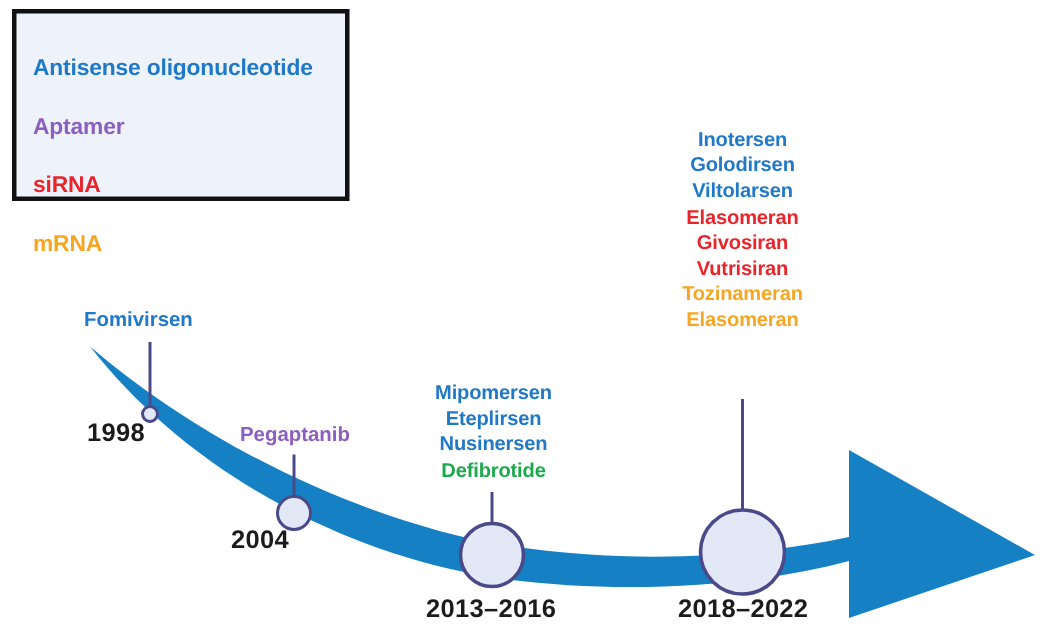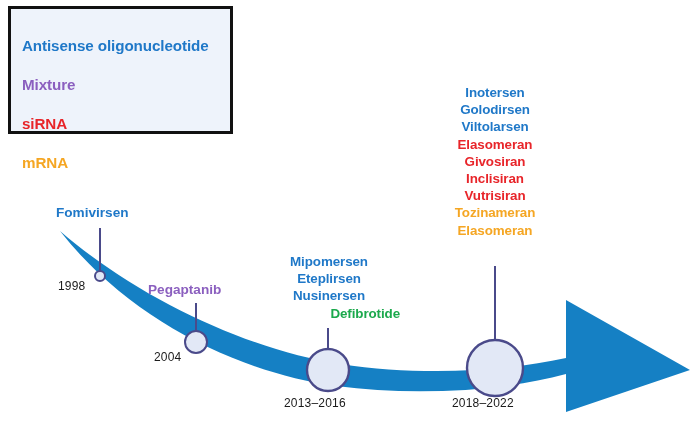--- a/index.html
+++ b/index.html
@@ -61,22 +61,22 @@
   }
   .single-label {
     position: absolute;
     font-size: 13.6px;
     font-weight: bold;
     white-space: nowrap;
   }
   
   .year {
     position: absolute;
-    font-size: 12px;
-    font-weight: normal;
+    font-size: 17px;
+    font-weight: bold;
     color: #1b1b1b;
     white-space: nowrap;
     letter-spacing: 0.2px;
   }
 </style>
 </head>
 <body>
 
 <div id="stage">
 
@@ -101,51 +101,51 @@
     <circle cx="196" cy="342" r="11" fill="#e2e8f6" stroke="#4a4a8a" stroke-width="2"></circle>
     <circle cx="328" cy="370" r="21" fill="#e2e8f6" stroke="#4a4a8a" stroke-width="2.4"></circle>
     <circle cx="495" cy="368" r="28" fill="#e2e8f6" stroke="#4a4a8a" stroke-width="2.4"></circle>
   </svg>
 
   <div id="legend-box" style="border-color: rgb(17, 17, 17); background: rgb(238, 243, 251);">
     <div class="legend-item" style="color: rgb(31, 120, 200);">
       <span>Antisense oligonucleotide</span>
     </div>
     <div class="legend-item" style="color: rgb(139, 95, 191);">
-      <span>Mixture</span>
+      <span>Aptamer</span>
     </div>
     <div class="legend-item" style="color: rgb(232, 37, 42);">
       <span>siRNA</span>
     </div>
     <div class="legend-item" style="color: rgb(245, 166, 35);">
       <span>mRNA</span>
     </div>
   </div>
 
   <div class="single-label" style="left: 56px; top: 205px; color: rgb(31, 120, 200);">
     <span>Fomivirsen</span>
   </div>
   <div class="year" style="left: 58px; top: 279px; color: rgb(27, 27, 27);">1998</div>
 
-  <div class="single-label" style="left: 148px; top: 282px; color: rgb(139, 95, 191);">
+  <div class="single-label" style="left: 160px; top: 282px; color: rgb(139, 95, 191);">
     <span>Pegaptanib</span>
   </div>
   <div class="year" style="left: 154px; top: 350px; color: rgb(27, 27, 27);">2004</div>
 
   <div class="cluster" style="left:258px; top:253px; width:142px;">
     <div class="drug" style="color: rgb(31, 120, 200);">
       <span>Mipomersen</span>
     </div>
     <div class="drug" style="color: rgb(31, 120, 200);">
       <span>Eteplirsen</span>
     </div>
     <div class="drug" style="color: rgb(31, 120, 200);">
       <span>Nusinersen</span>
     </div>
-    <div class="drug" style="color: rgb(27, 169, 76); text-align: right;">
+    <div class="drug" style="color: rgb(27, 169, 76);">
       <span>Defibrotide</span>
     </div>
   </div>
   <div class="year" style="left: 284px; top: 396px; color: rgb(27, 27, 27);">2013–2016</div>
 
   <div class="cluster" style="left:424px; top:84px; width:142px;">
     <div class="drug" style="color: rgb(31, 120, 200);">
       <span>Inotersen</span>
     </div>
     <div class="drug" style="color: rgb(31, 120, 200);">
@@ -154,23 +154,20 @@
     <div class="drug" style="color: rgb(31, 120, 200);">
       <span>Viltolarsen</span>
     </div>
     <div class="drug" style="color: rgb(232, 37, 42);">
       <span>Elasomeran</span>
     </div>
     <div class="drug" style="color: rgb(232, 37, 42);">
       <span>Givosiran</span>
     </div>
     <div class="drug" style="color: rgb(232, 37, 42);">
-      <span>Inclisiran</span>
-    </div>
-    <div class="drug" style="color: rgb(232, 37, 42);">
       <span>Vutrisiran</span>
     </div>
     <div class="drug" style="color: rgb(245, 166, 35);">
       <span>Tozinameran</span>
     </div>
     <div class="drug" style="color: rgb(245, 166, 35);">
       <span>Elasomeran</span>
     </div>
   </div>
   <div class="year" style="left: 452px; top: 396px; color: rgb(27, 27, 27);">2018–2022</div>

